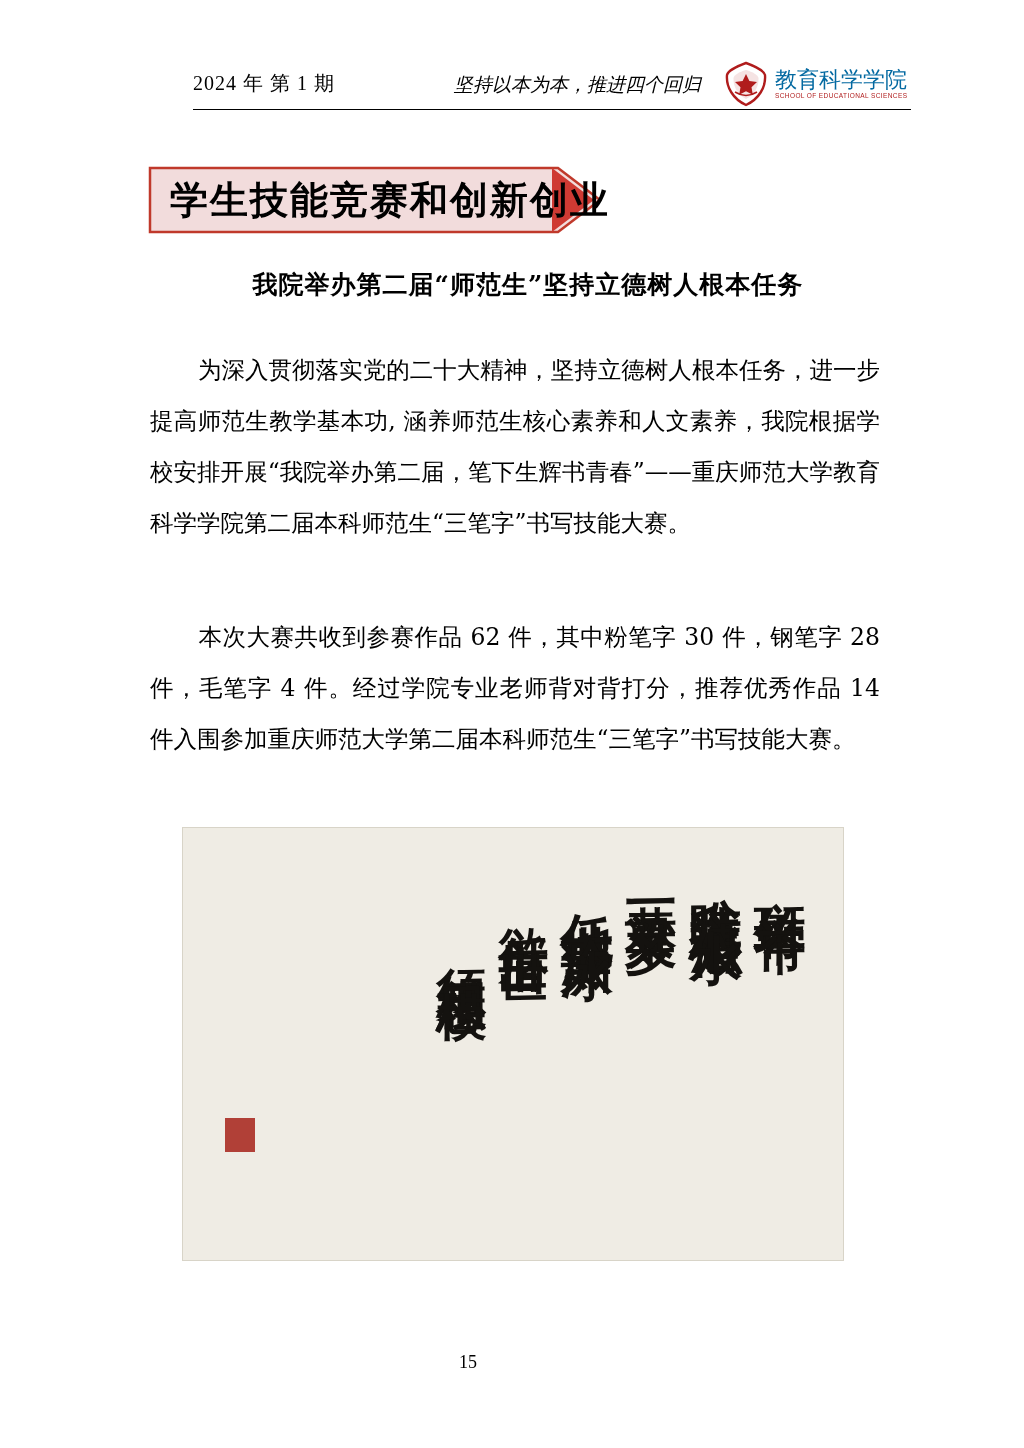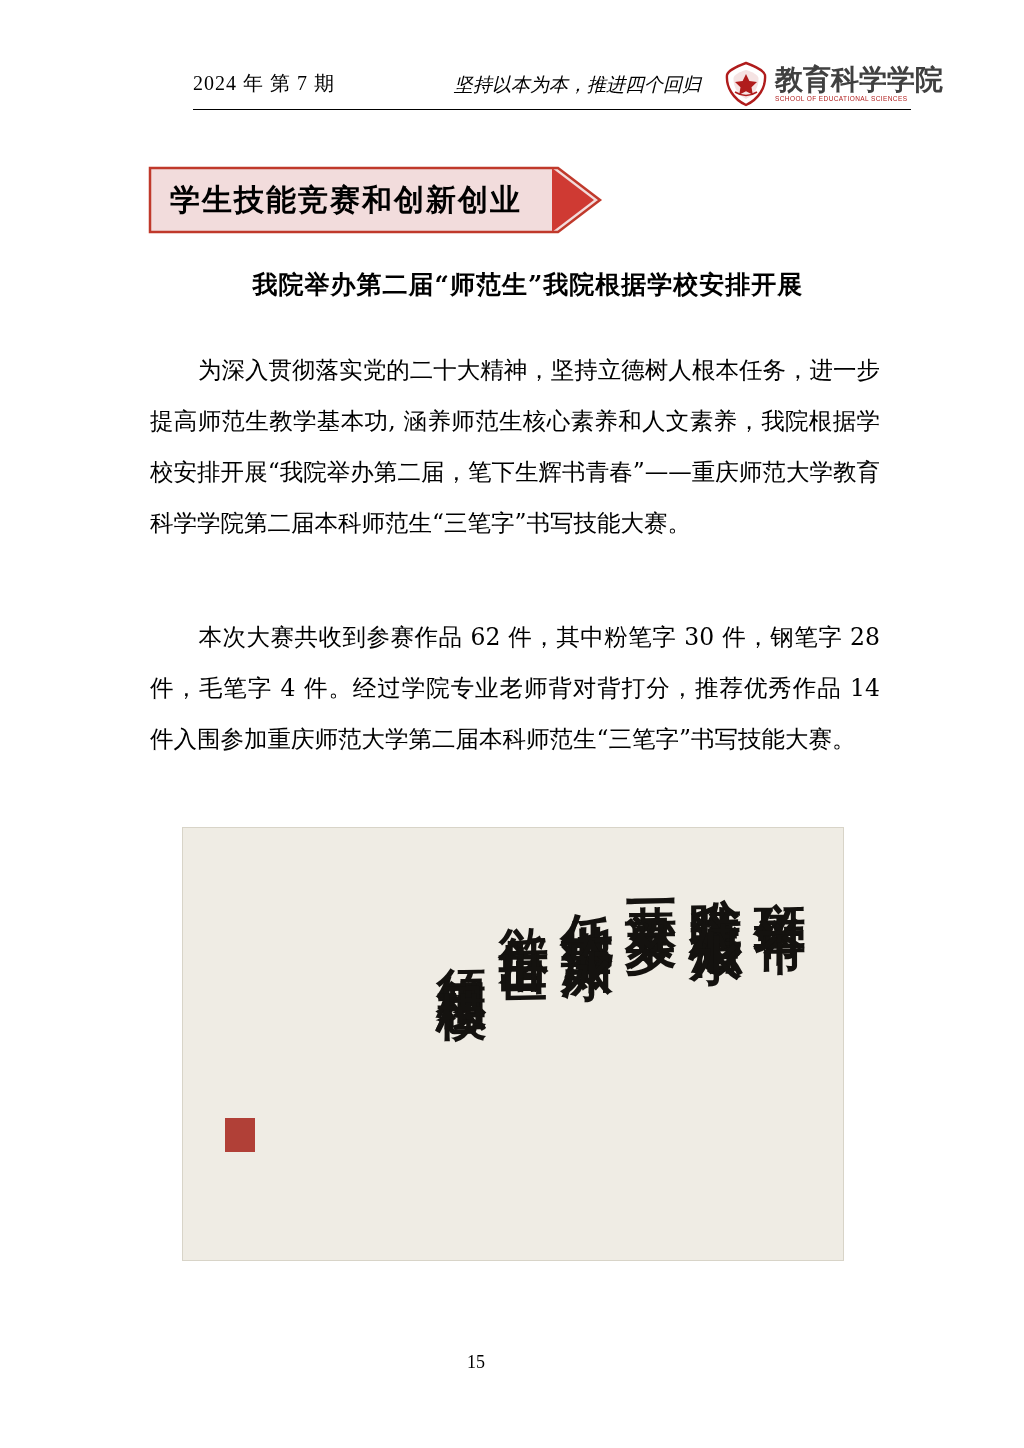--- a/index.html
+++ b/index.html
@@ -59,23 +59,23 @@
     flex: 0 0 auto;
   }
   .logo-mark svg { display: block; }
   .logo-text {
     display: flex;
     flex-direction: column;
     justify-content: center;
     line-height: 1.05;
   }
   .logo-cn {
-    font-size: 28px;
-    font-weight: bold;
-    color: #404040;
+    font-size: 22px;
+    font-weight: normal;
+    color: #0369a1;
     letter-spacing: 0px;
     white-space: nowrap;
     font-family: "DejaVu Serif", serif;
   }
   .logo-en {
     font-size: 6.5px;
     color: #b01c1c;
     letter-spacing: 0.4px;
     white-space: nowrap;
     margin-top: 2px;
@@ -99,21 +99,21 @@
     height: 68px;
   }
   .banner-wrap svg { position: absolute; left: 0; top: 0; }
   .banner-label {
     position: absolute;
     left: 22px;
     top: 0;
     height: 68px;
     display: flex;
     align-items: center;
-    font-size: 30px;
+    font-size: 38px;
     font-weight: bold;
     letter-spacing: 2px;
     color: #000;
     font-family: "DejaVu Serif", serif;
     white-space: nowrap;
   }
 
   
   .article-title {
     position: absolute;
@@ -193,28 +193,27 @@
 
   
   .page-number {
     position: absolute;
     left: 0;
     top: 1352px;
     width: 936px;
     text-align: center;
     font-size: 18px;
     font-family: "Liberation Serif", serif;
-    padding-left: 8px;
   }
 </style>
 </head>
 <body>
 
 <div class="header">
-  <div class="header-issue">2024 年 第 7 期</div>
+  <div class="header-issue">2024 年 第 1 期</div>
   <div class="header-slogan">坚持以本为本，推进四个回归</div>
   <div class="header-logo">
     <span class="logo-mark">
       <svg width="44" height="46" viewBox="0 0 44 46">
         <path d="M22 2 C33 6 40 10 41 14 C42 26 35 38 22 44 C9 38 2 26 3 14 C4 10 11 6 22 2 Z" fill="#ffffff" stroke="#b01c1c" stroke-width="2.4"></path>
         <path d="M22 9 C29 11 34 14 34.5 17 C35 26 30 34 22 38 C14 34 9 26 9.5 17 C10 14 15 11 22 9 Z" fill="#b01c1c" opacity="0.12"></path>
         <path d="M22 13 l3.4 6.9 7.6 1.1 -5.5 5.3 1.3 7.5 -6.8-3.6 -6.8 3.6 1.3-7.5 -5.5-5.3 7.6-1.1 Z" fill="#b01c1c"></path>
         <path d="M11 31 q11 7 22 0" fill="none" stroke="#b01c1c" stroke-width="1.6"></path>
       </svg>
     </span>
@@ -227,21 +226,21 @@
 </div>
 
 <div class="banner-wrap">
   <svg width="460" height="68" viewBox="0 0 460 68">
     <path d="M2 2 H410 L452 34 L410 66 H2 Z" fill="#f2dcdc" stroke="#c0392b" stroke-width="2.5"></path>
     <path d="M404 2 L446 34 L404 66 L404 2 Z" fill="#cf3a33"></path>
   </svg>
   <div class="banner-label">学生技能竞赛和创新创业</div>
 </div>
 
-<div class="article-title">我院举办第二届“师范生”我院根据学校安排开展</div>
+<div class="article-title">我院举办第二届“师范生”坚持立德树人根本任务</div>
 
 <div class="body-text para-1">
   <span class="indent"></span><span>为深入贯彻落实党的二十大精神，坚持立德树人根本任务，进一步提高师范生教学基本功, 涵养师范生核心素养和人文素养，我院根据学校安排开展“我院举办第二届，笔下生辉书青春”——重庆师范大学教育科学学院第二届本科师范生“三笔字”书写技能大赛。</span>
 </div>
 
 <div class="body-text para-2">
   <span class="indent"></span><span>本次大赛共收到参赛作品 62 件，其中粉笔字 30 件，钢笔字 28 件，毛笔字 4 件。经过学院专业老师背对背打分，推荐优秀作品 14 件入围参加重庆师范大学第二届本科师范生“三笔字”书写技能大赛。</span>
 </div>
 
 <div class="figure">

